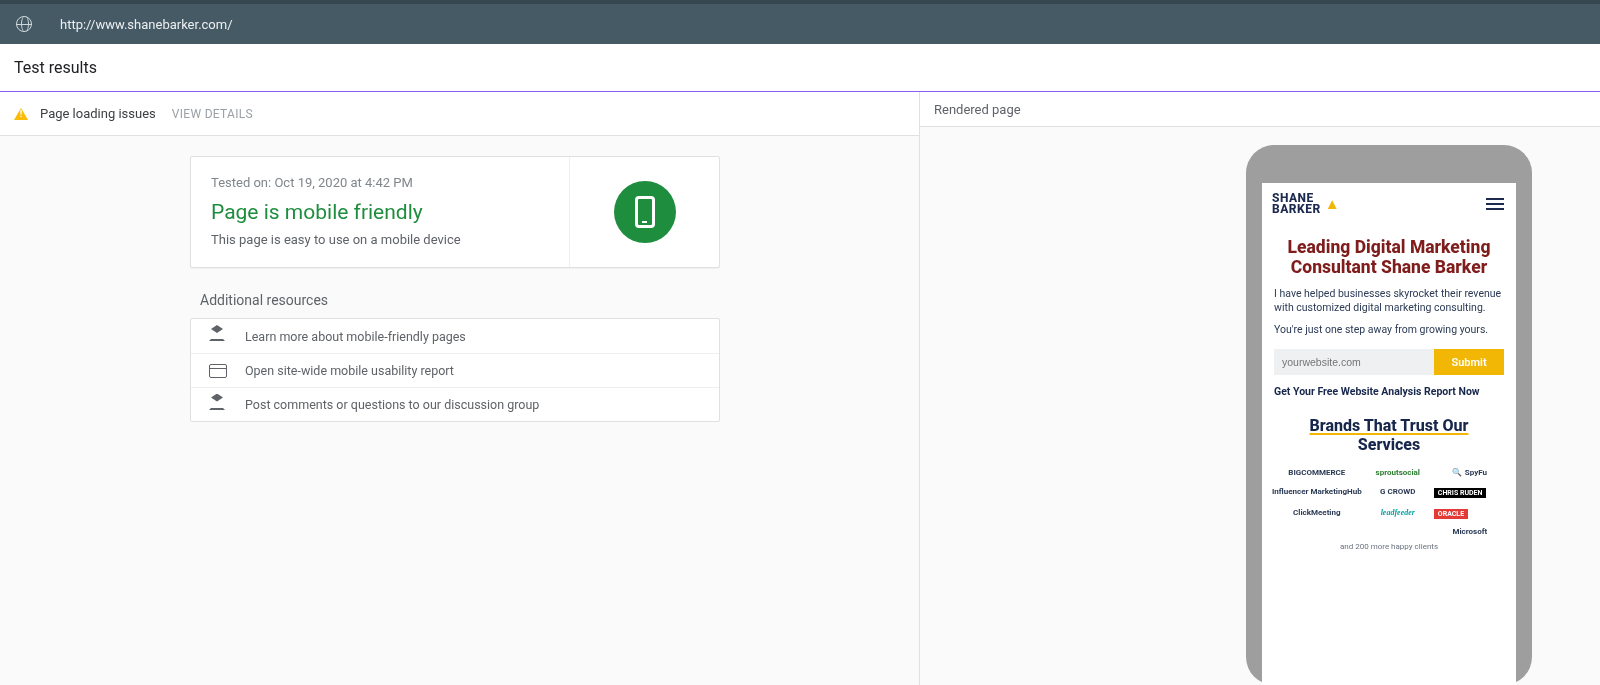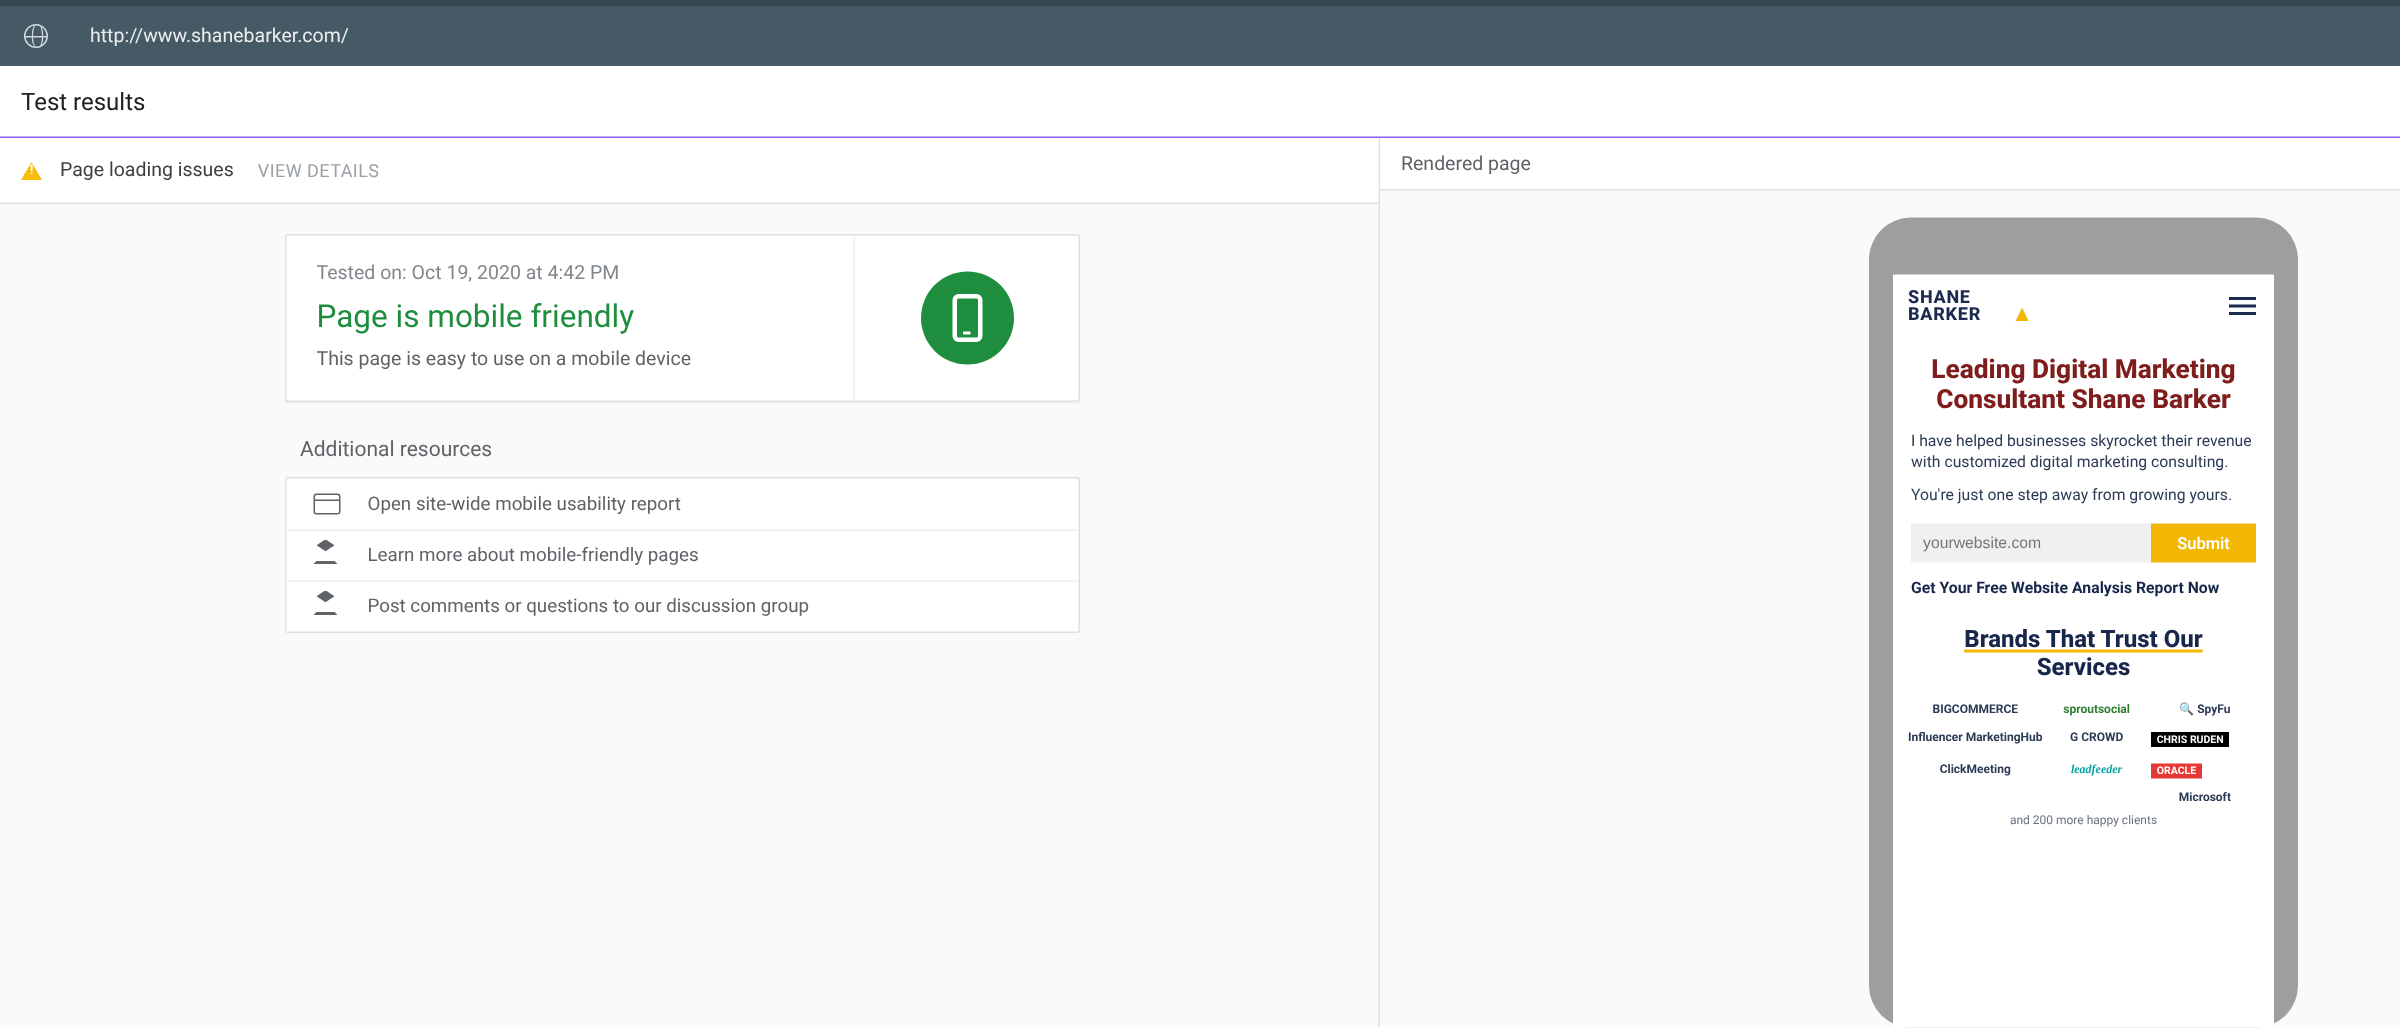--- a/index.html
+++ b/index.html
@@ -224,22 +224,22 @@
     font-size: 11px;
     color: #223456;
   }
   .ps-head {
     display: flex; align-items: center; justify-content: space-between;
     padding: 10px 12px 4px 10px;
   }
   .brand {
     font-weight: 800; font-size: 12px; line-height: 11px;
     color: #1b2a4e; letter-spacing: .5px;
-    display: flex; align-items: flex-end;
-    gap: 20px;
+    display: flex; align-items: center;
+    gap: 4px;
   }
   .brand .rocket { color: #f2b705; font-size: 15px; }
   .hamb { width:18px; display:flex; flex-direction:column; gap:3px; }
   .hamb span { height:2px; background:#1b2a4e; }
   .ps-hero {
     text-align: center;
     font-weight: 800;
     color: #7f1d1d;
     font-size: 17.5px;
     line-height: 20px;
@@ -299,28 +299,28 @@
         <div class="card-side">
           <div class="big-circle">
             <div class="phone-ic"></div>
           </div>
         </div>
       </div>
 
       <div class="section-title">Additional resources</div>
       <div class="res-list">
         <div class="res-item">
-          <div class="res-ic ic-browser"></div>
-          <span>Open site-wide mobile usability report</span>
-        </div>
-        <div class="res-item">
           <div class="res-ic">
               <div class="ic-grad"></div>
             </div>
           <span>Learn more about mobile-friendly pages</span>
+        </div>
+        <div class="res-item">
+          <div class="res-ic ic-browser"></div>
+          <span>Open site-wide mobile usability report</span>
         </div>
         <div class="res-item">
           <div class="res-ic">
               <div class="ic-grad"></div>
             </div>
           <span>Post comments or questions to our discussion group</span>
         </div>
       </div>
     </div>
   </div>

